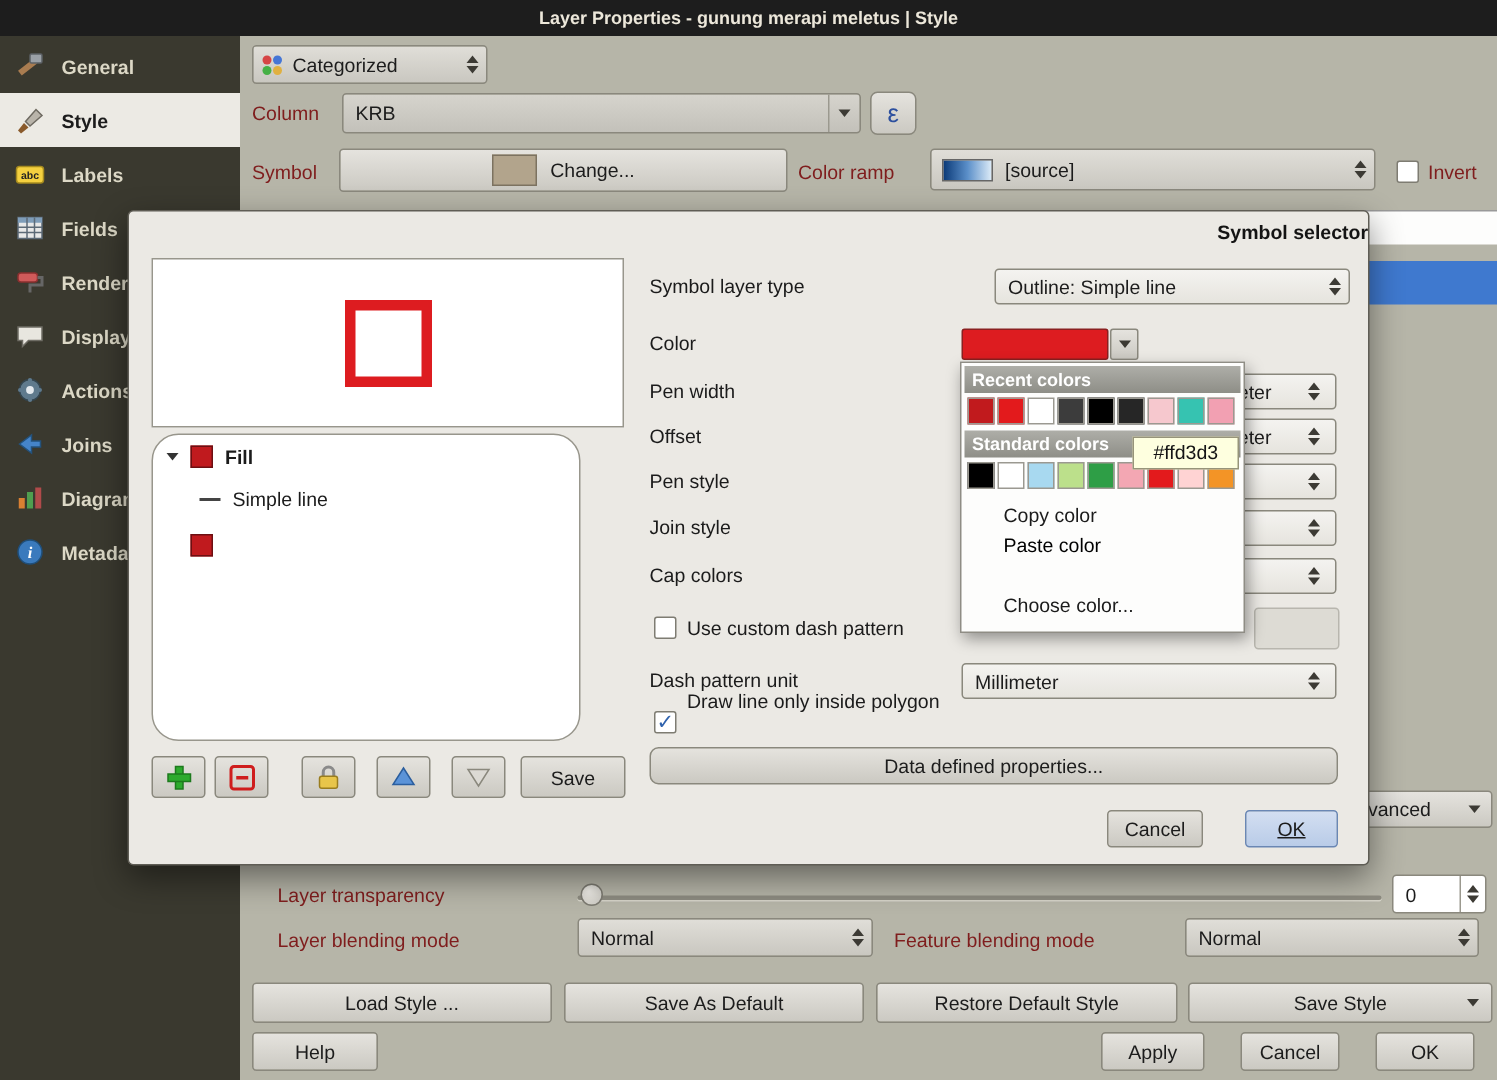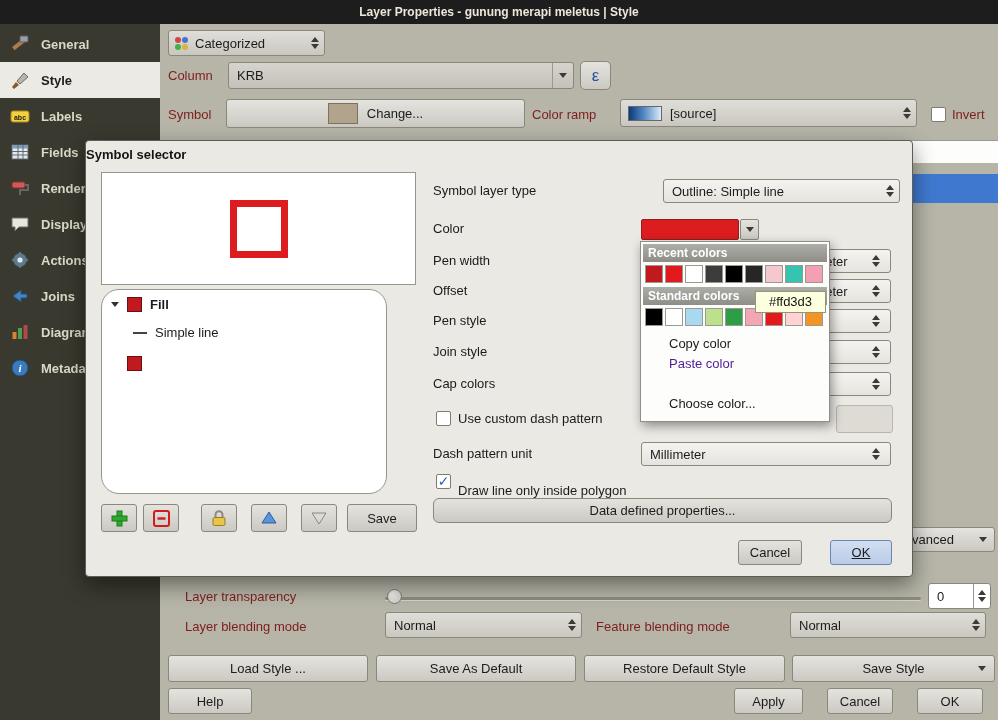--- a/index.html
+++ b/index.html
@@ -31,41 +31,41 @@
   .spinpair { position:absolute; right:5px; top:50%; transform:translateY(-50%); display:flex;
     flex-direction:column; gap:2px; align-items:center; }
   .arrow-slot { position:absolute; right:0; top:0; bottom:0; width:21px; border-left:1px solid #9b998f;
     display:flex; align-items:center; justify-content:center; }
 
   .checkbox { position:absolute; width:15px; height:15px; background:#fff; border:1px solid #7e7c72;
     border-radius:2px; font-size:14px; line-height:13px; text-align:center; color:#2f62ad; font-weight:bold; cursor:pointer; }
 
   .dialog { position:absolute; left:85px; top:140px; width:828px; height:437px; background:#ebe9e4;
     border:1px solid #5f5d55; border-radius:4px; box-shadow:0 8px 22px rgba(0,0,0,0.45); z-index:10; }
-  .dialog-title { position:absolute; left:0; top:0; width:100%; height:27px; text-align:left;
+  .dialog-title { position:absolute; left:0; top:0; width:100%; height:27px; text-align:right;
     font-size:13px; font-weight:bold; line-height:27px; color:#141414; }
   .panel-white { position:absolute; background:#fff; border:1px solid #98968c; }
   .dlbl { position:absolute; font-size:13px; color:#1b1b1b; white-space:nowrap; }
 
   .tree-row { position:absolute; left:1px; right:1px; height:25px; }
   .tree-row .swatch-sm { position:absolute; left:24px; top:4px; width:15px; height:15px;
     background:#c01a1e; border:1px solid #6d0f12; }
   .tree-row .rowlabel { position:absolute; left:47px; top:4px; font-size:13px; color:#1b1b1b; }
   .tree-row.selected { background:linear-gradient(#548aefa 0%, #3f79cf 100%); }
   .tree-row.selected .rowlabel { color:#fff; }
 
   .color-menu { position:absolute; left:640px; top:241px; width:190px; height:181px; background:#fdfdfc;
     border:1px solid #8f8d85; box-shadow:2px 4px 10px rgba(0,0,0,0.4); z-index:30; }
   .menu-header { position:absolute; left:2px; right:2px; height:18px; background:linear-gradient(#aeaea8,#8e8e87);
     color:#fff; font-size:12px; font-weight:bold; line-height:18px; padding-left:5px; }
   .swatch-row { position:absolute; left:4px; display:flex; gap:2px; }
   .swatch { width:18px; height:18px; border:1px solid #9b9991; cursor:pointer; }
   .menu-item { position:absolute; left:0; right:0; height:20px; font-size:13px; color:#1b1b1b;
     line-height:20px; padding-left:28px; cursor:pointer; }
-  .menu-item.disabled { color:#4c1d95; cursor:default; }
+  .menu-item.disabled { color:#000000; cursor:default; }
   .tooltip { position:absolute; left:114px; top:49px; width:71px; height:22px; background:#feffdf;
     border:1px solid #97947a; font-size:13px; color:#141414; text-align:center; line-height:20px; z-index:5; }
 
   .frag-white { position:absolute; left:908px; top:140px; width:90px; height:23px; background:#fdfdfc; border-top:1px solid #999; }
   .frag-blue { position:absolute; left:908px; top:174px; width:90px; height:29px; background:#3f79cf; }
 
   .slider-track { position:absolute; left:385px; top:597px; width:536px; height:3px; background:#8d8b80;
     border-radius:2px; box-shadow:0 1px 0 #d6d4c9; }
   .slider-handle { position:absolute; left:387px; top:589px; width:15px; height:15px; border-radius:50%;
     background:radial-gradient(circle at 35% 30%, #f2f0ea, #c7c5be); border:1px solid #7d7b72; cursor:pointer; }
@@ -409,21 +409,21 @@
     <span class="dlbl" style="left:347px;top:305px">Dash pattern unit</span>
     <div class="combo lightfield" style="left:555px;top:301px;width:250px;height:24px;">
       <span class="text">Millimeter</span>
       <span class="spinpair" style="right:10px">
           <span class="tri-up"></span>
           <span class="tri-down"></span>
         </span>
     </div>
 
     <span class="checkbox" style="left:350px;top:333px">✓</span>
-    <span class="dlbl" style="left:372px;top:342px">Draw line only inside polygon</span>
+    <span class="dlbl" style="left:372px;top:319px">Draw line only inside polygon</span>
 
     <div class="btn" style="left:347px;top:357px;width:459px;height:25px;border-radius:6px;">
       <span>Data defined properties...</span>
     </div>
 
     <div class="btn" style="left:652px;top:399px;width:64px;height:25px;">
       <span>Cancel</span>
     </div>
     <div class="btn" style="left:744px;top:399px;width:62px;height:25px;background:linear-gradient(#d3def1,#b9cce8);border-color:#6a87b4;">
       <span style="text-decoration:underline">OK</span>

